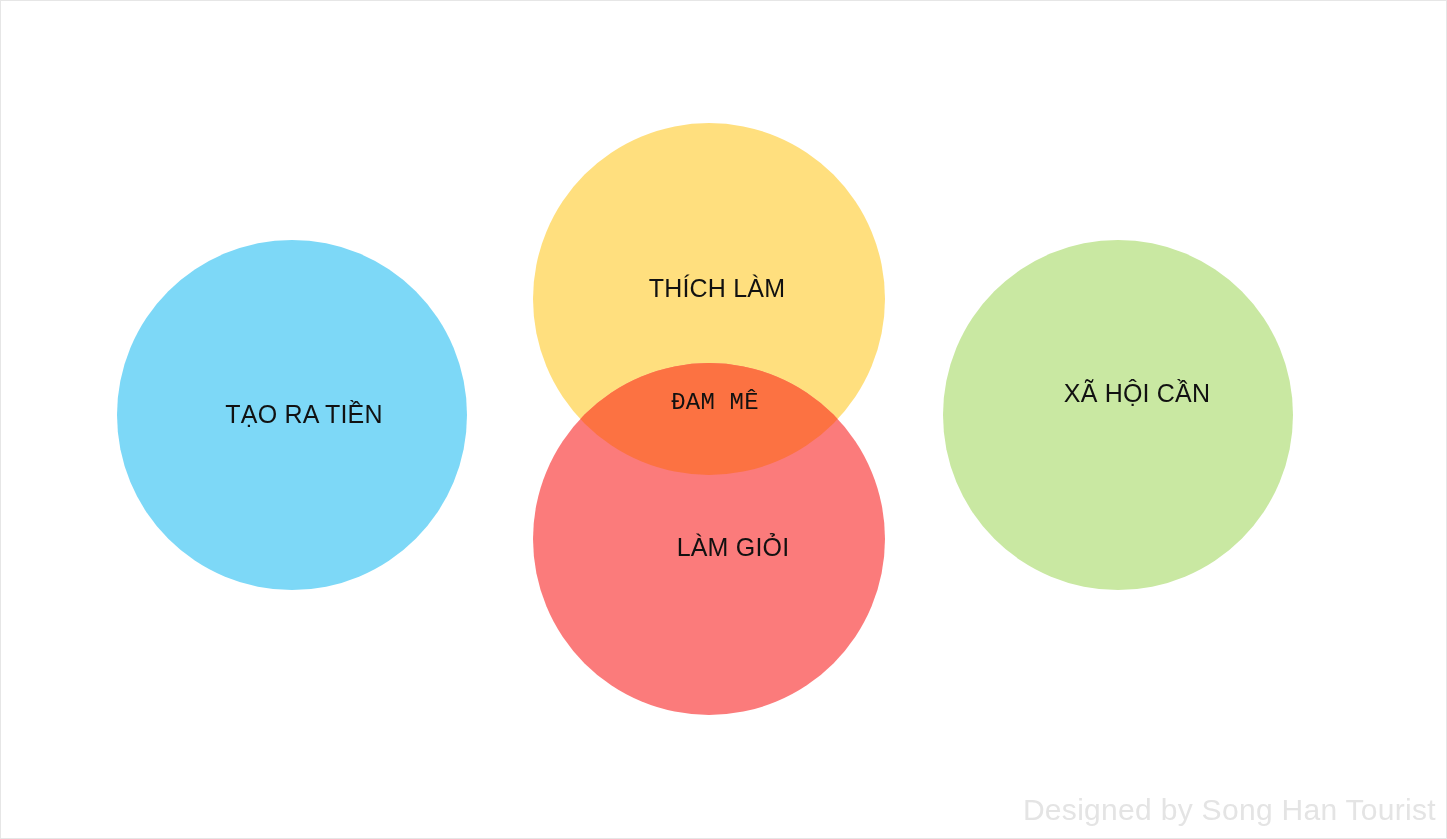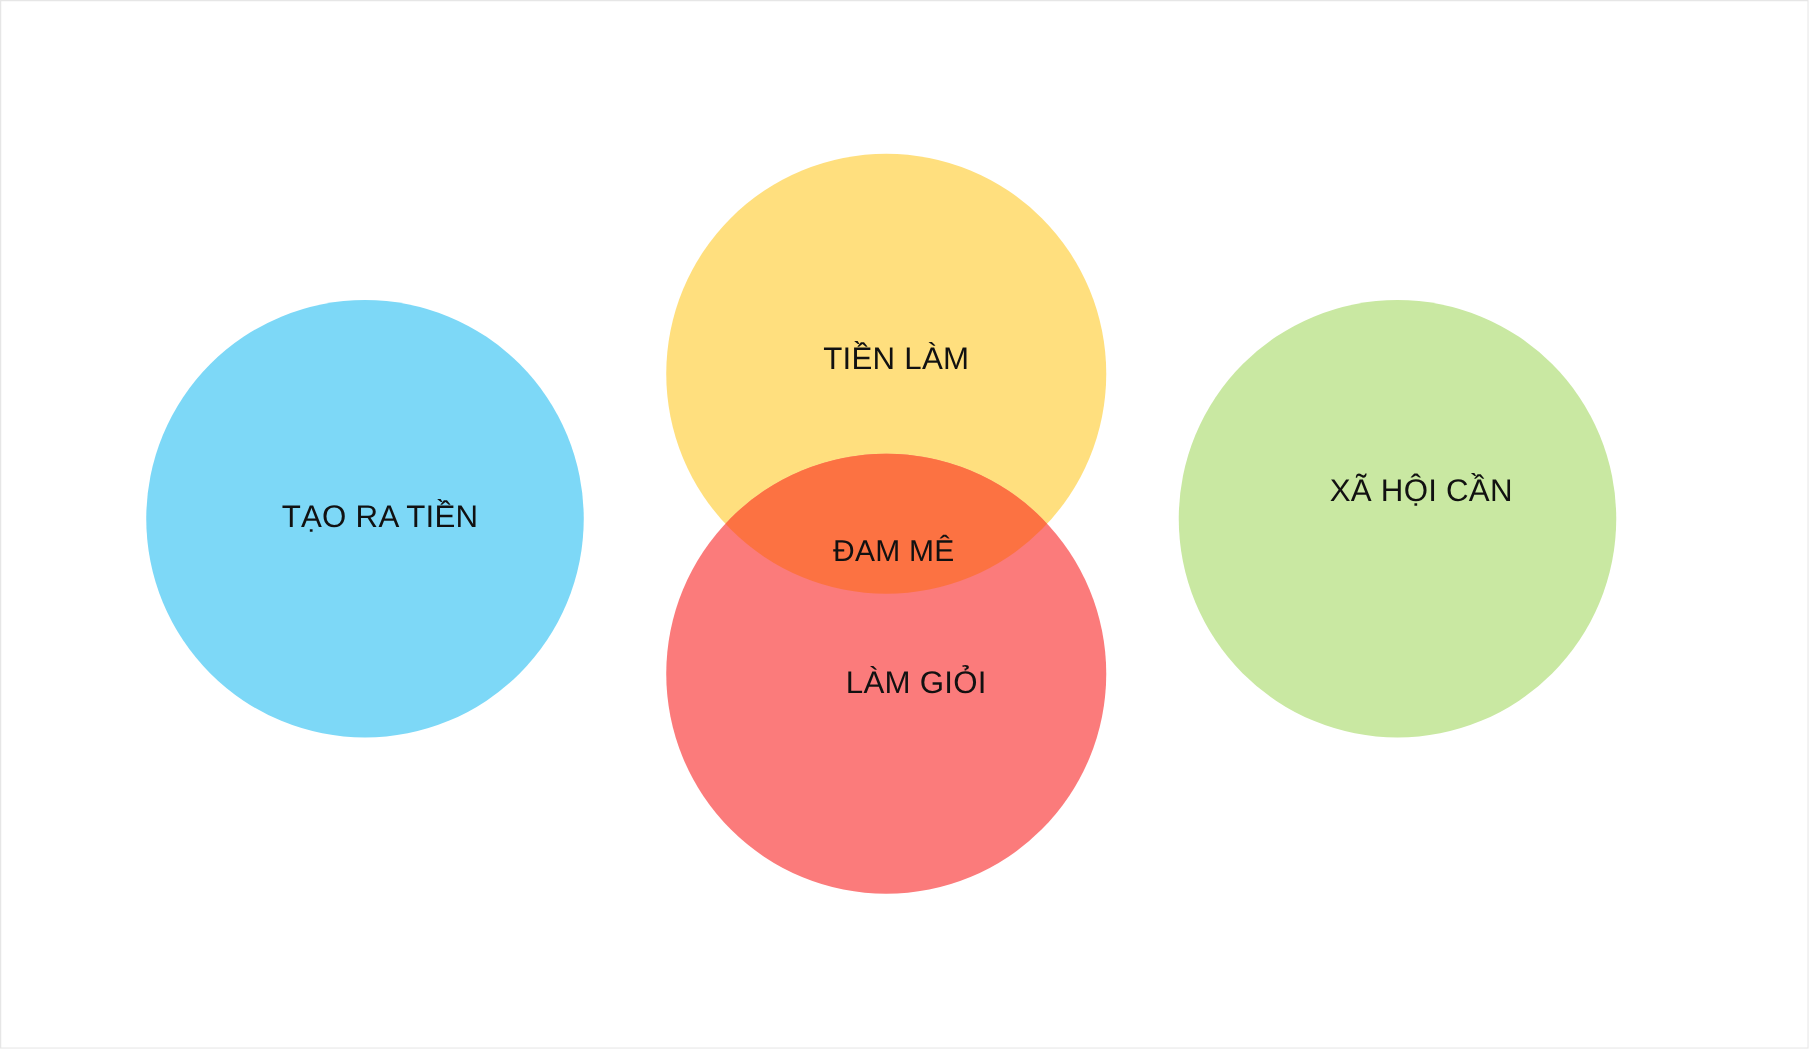--- a/index.html
+++ b/index.html
@@ -85,22 +85,23 @@
 
     <circle id="c-good" cx="708" cy="538" r="176" fill="#FB7B7B"></circle>
 
     <g clip-path="url(#clip-love)">
       <circle id="c-overlap" cx="708" cy="538" r="176" fill="#FC7242"></circle>
     </g>
   </svg>
 
   <div class="circle-label" id="label-money" style="left: 303px; top: 413px;">TẠO RA TIỀN</div>
 
-  <div class="circle-label" id="label-love" style="left: 716px; top: 287px;">TIỀN LÀM</div>
+  <div class="circle-label" id="label-love" style="left: 716px; top: 287px;">THÍCH LÀM</div>
 
   <div class="circle-label" id="label-good" style="left: 714px; top: 546px; margin-left: 18px;">LÀM GIỎI</div>
 
   <div class="circle-label" id="label-world" style="left: 1136px; top: 392px;">XÃ HỘI CẦN</div>
 
-  <div class="overlap-label" id="label-passion" style="left: 714px; top: 441px;">ĐAM MÊ</div>
+  <div class="overlap-label" id="label-passion" style="left: 714px; top: 402px; font-family: Liberation Mono, monospace;">ĐAM MÊ</div>
 
+  <div id="watermark" style="color: rgb(228, 228, 228);">Designed by Song Han Tourist</div>
 
 </div>
 
 </body></html>

